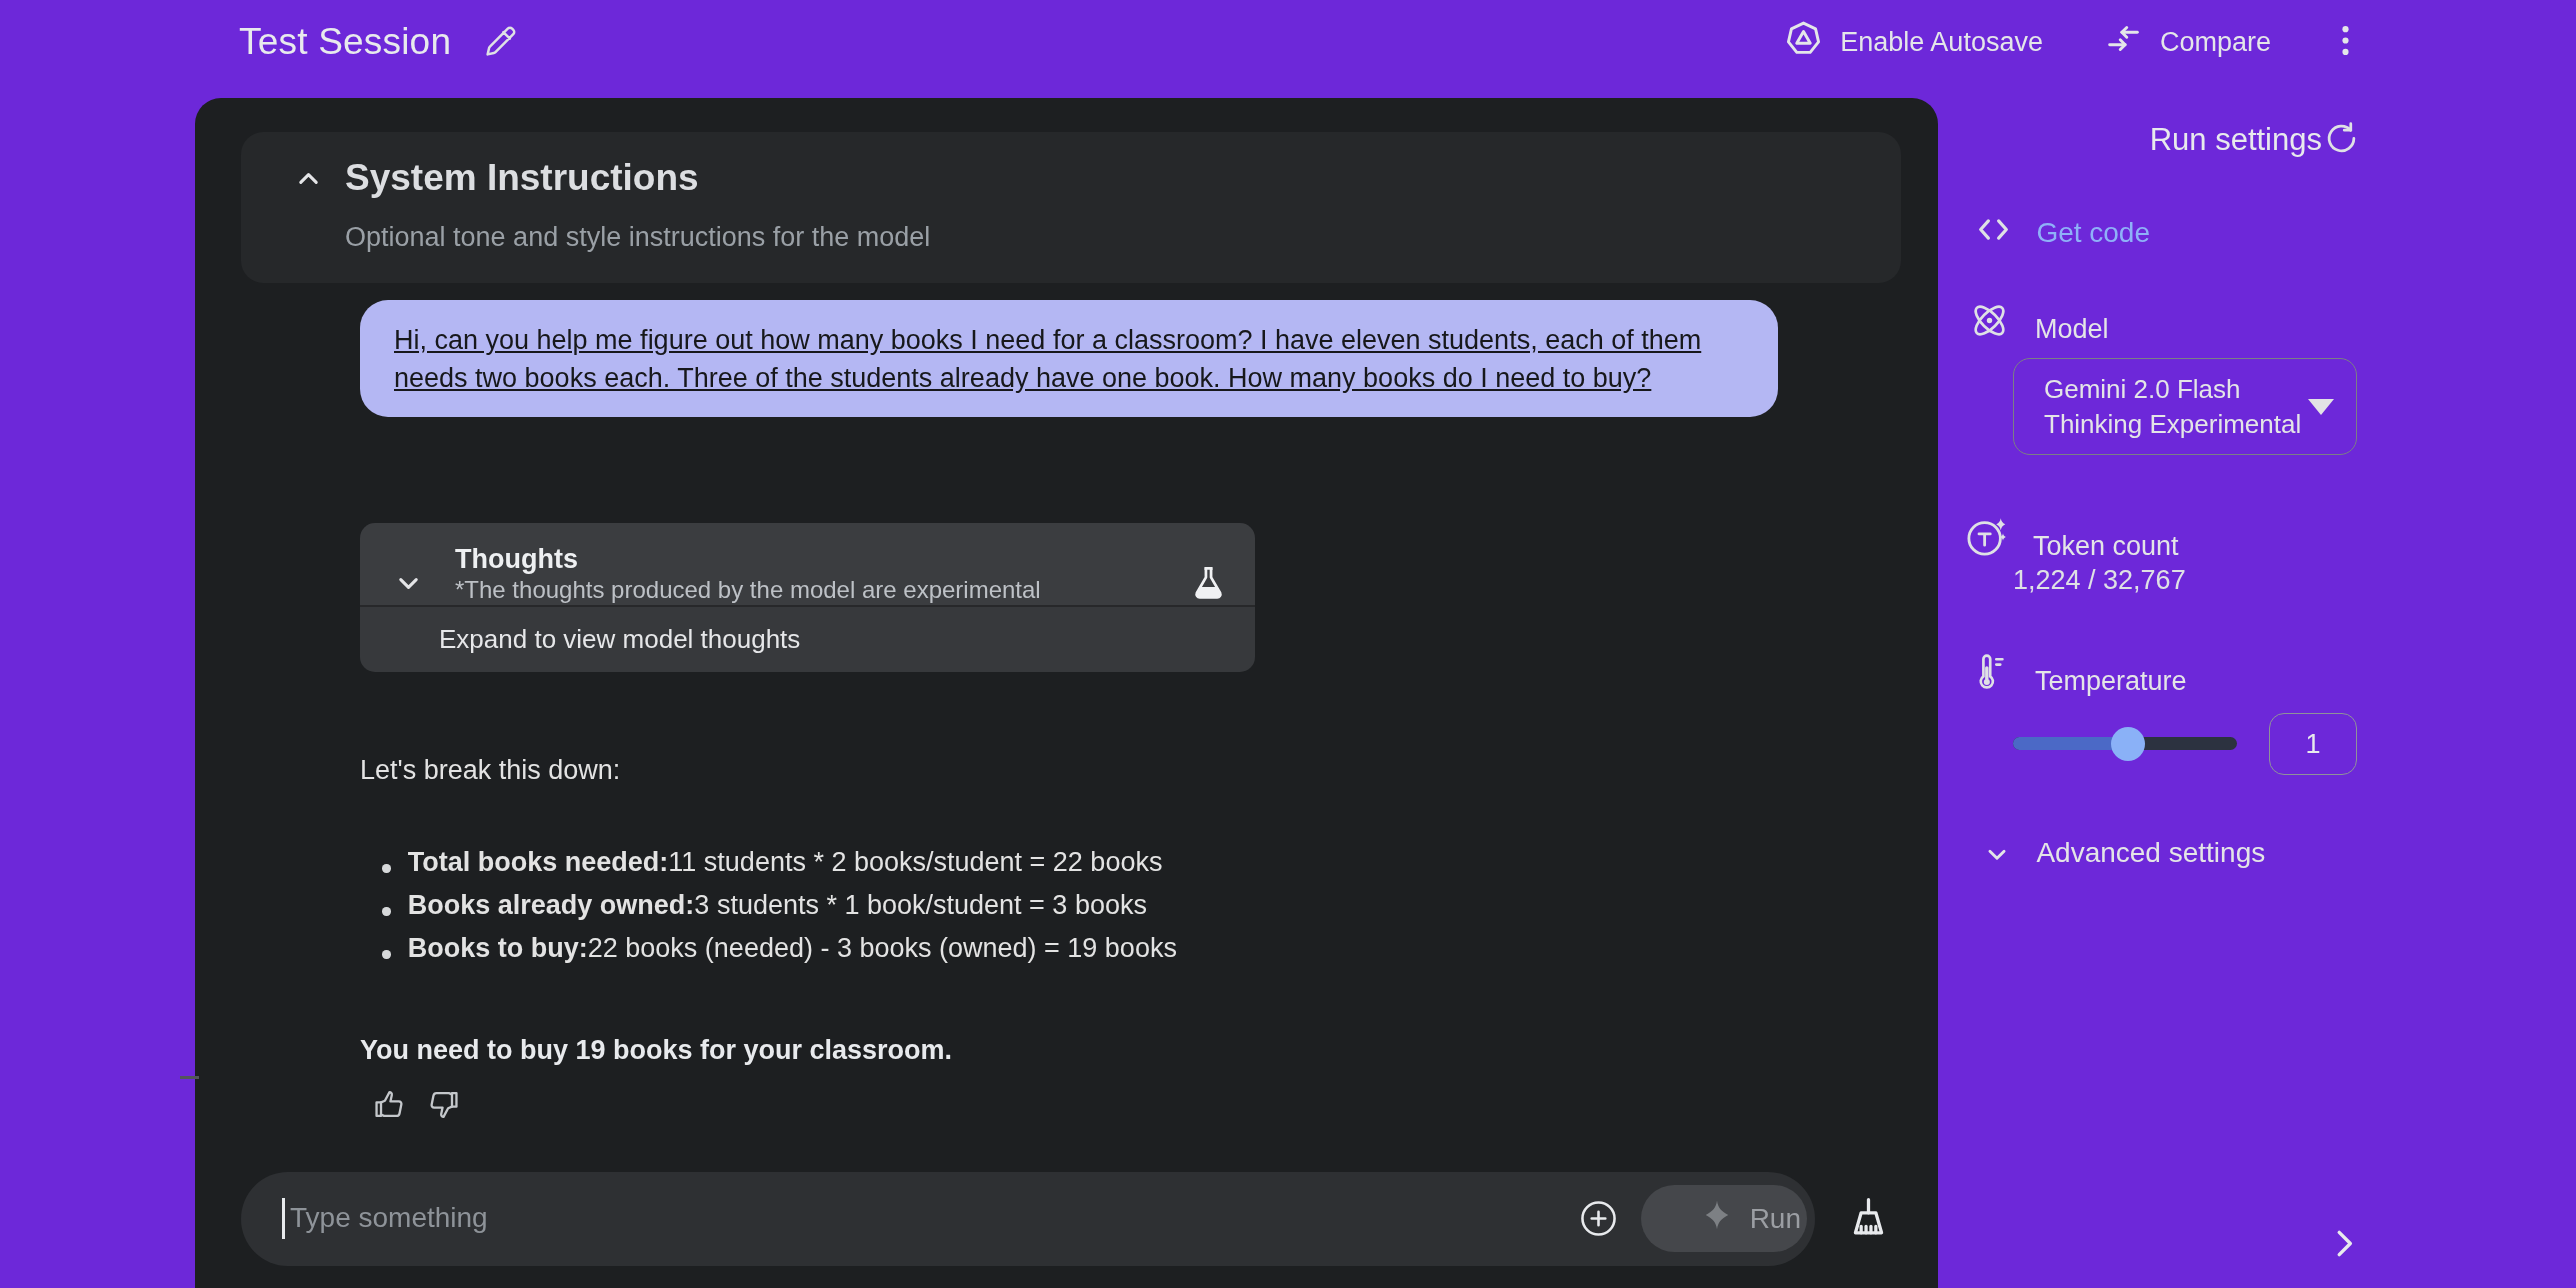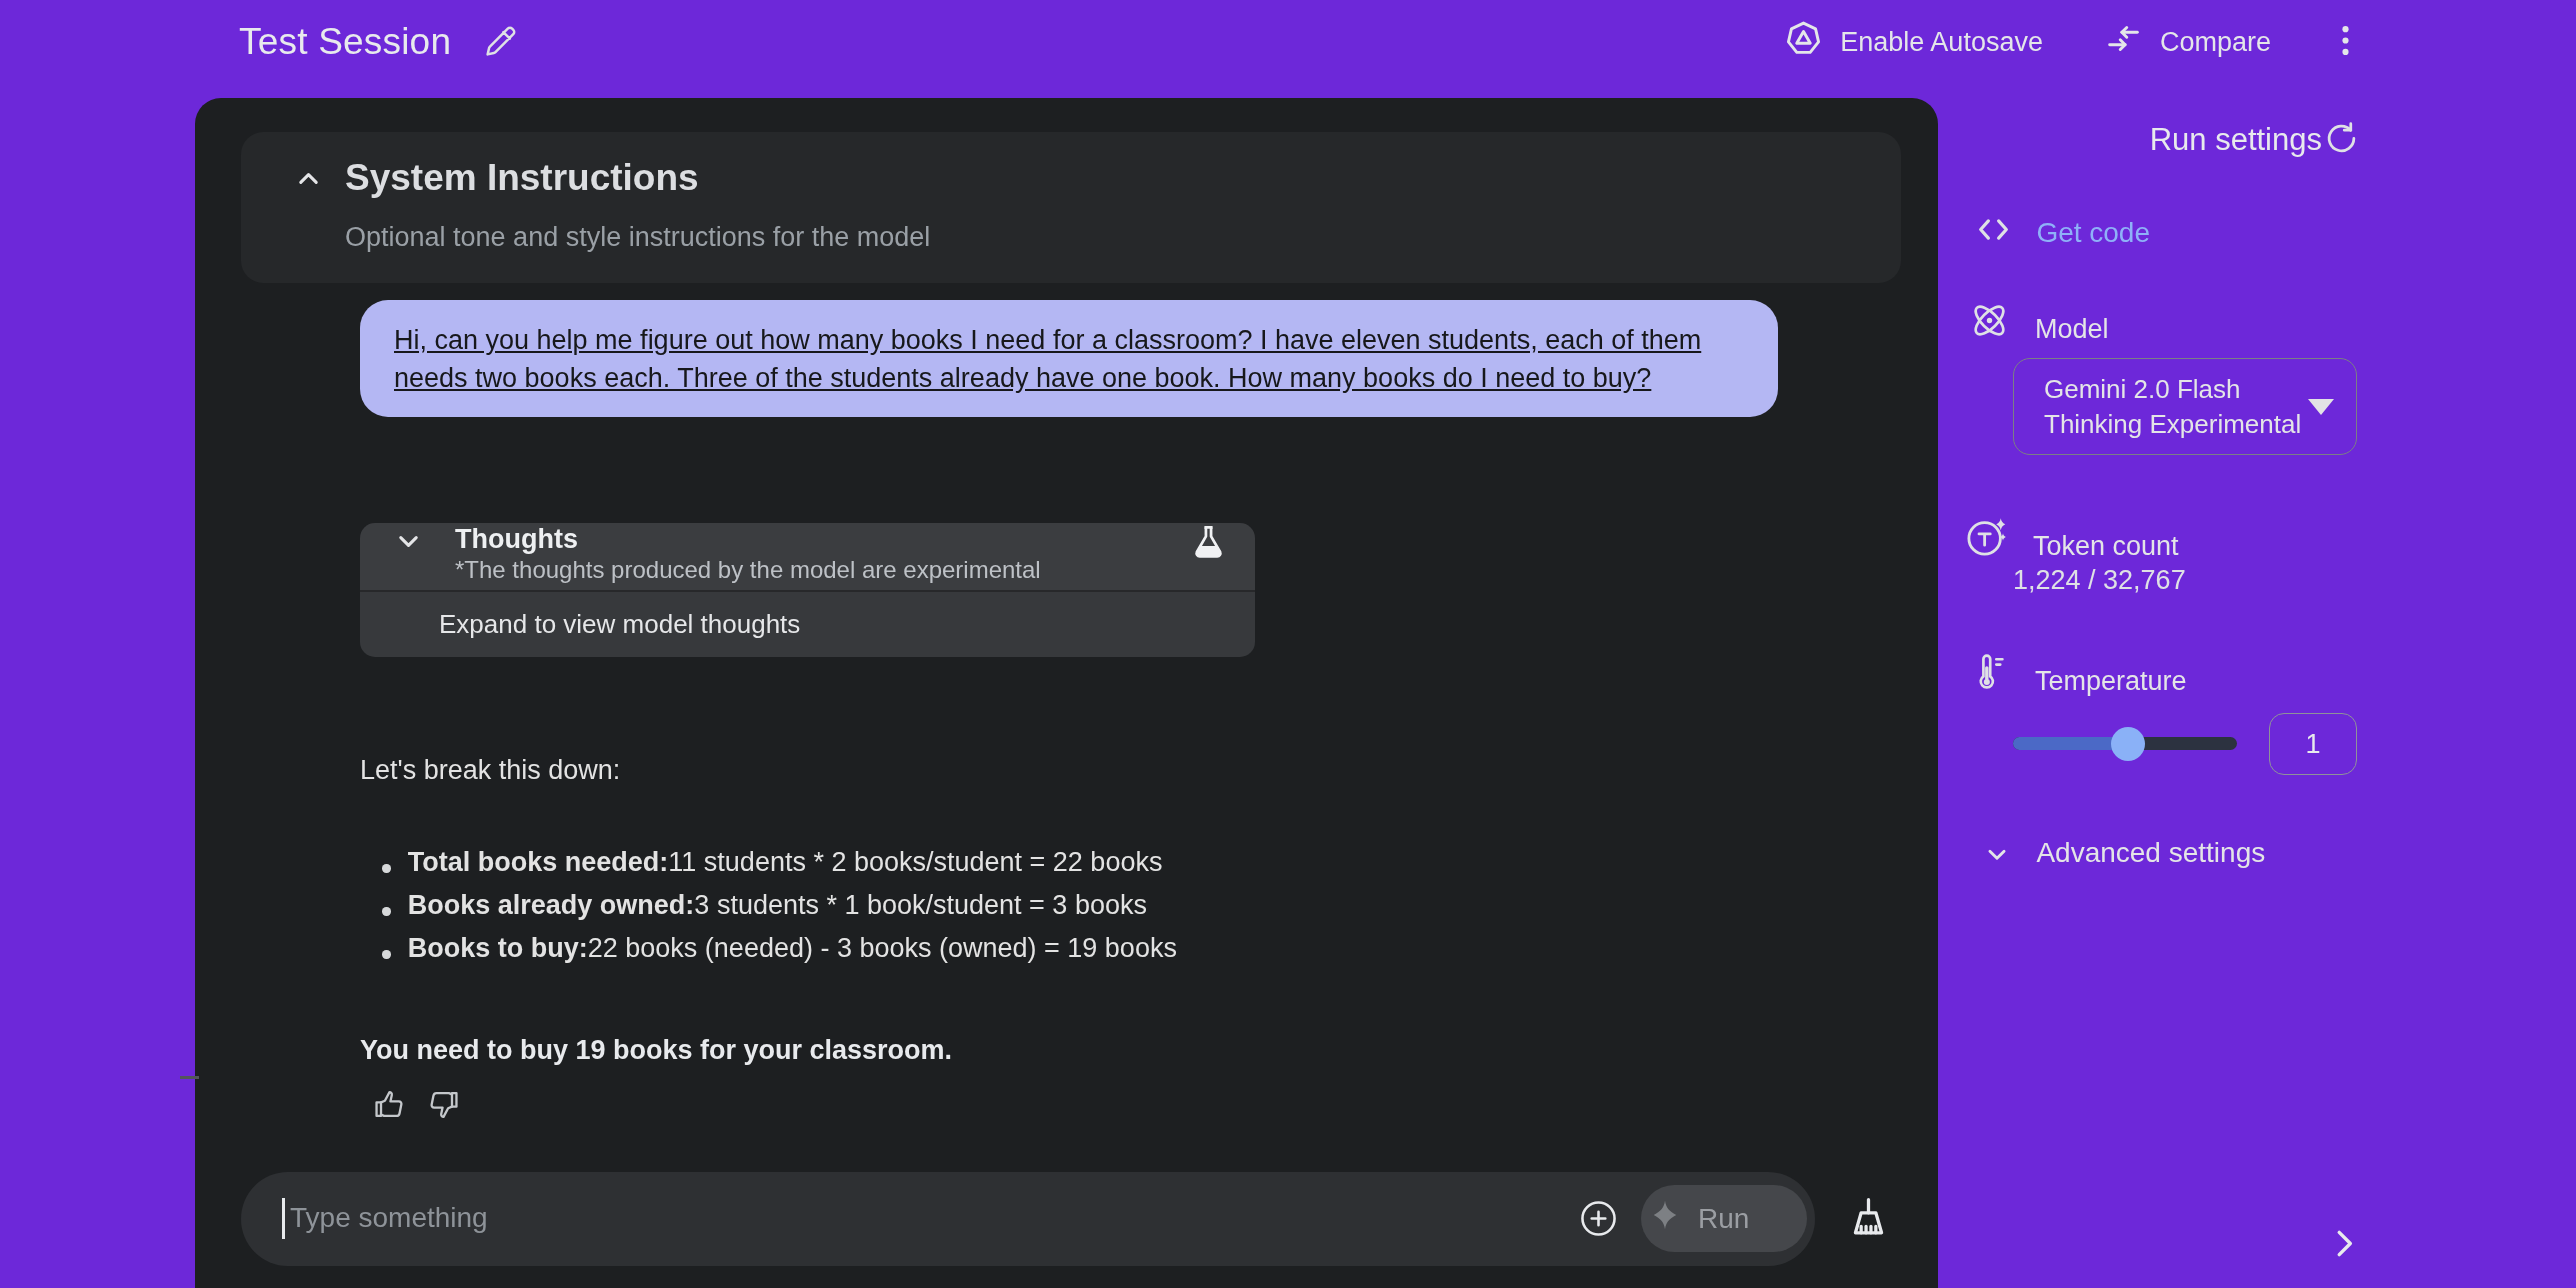--- a/index.html
+++ b/index.html
@@ -21,21 +21,21 @@
   .sys{position:absolute;left:46px;top:34px;width:1660px;height:151px;background:#26282a;
        border-radius:22.4px;cursor:pointer;}
   .sys .chev{position:absolute;left:49px;top:28px;}
   .sys-title{position:absolute;left:104px;top:25px;font-size:37px;font-weight:600;color:#dcdee1;}
   .sys-sub{position:absolute;left:104px;top:90px;font-size:27px;color:#9aa0a6;}
 
   .bubble{position:absolute;left:165px;top:202px;width:1350px;background:#b4b7f3;border-radius:28px;
           padding:20.6px 34px;color:#17181b;font-size:27px;line-height:38px;text-decoration:underline;}
 
   .thoughts{position:absolute;left:165px;top:425px;width:895px;border-radius:15px;overflow:hidden;}
-  .thoughts-header{position:relative;height:67px;background:#3b3d40;display:flex;align-items:flex-start;cursor:pointer;}
+  .thoughts-header{position:relative;height:82px;background:#3b3d40;display:flex;align-items:flex-end;cursor:pointer;}
   .thoughts-header .chev{margin-left:30px;}
   .thoughts-titles{margin-left:28px;}
   .thoughts-title{font-size:27px;font-weight:600;color:#eef0f2;line-height:32px;}
   .thoughts-sub{font-size:24px;color:#bdc1c6;line-height:30px;}
   .thoughts-flask{margin-left:auto;margin-right:26px;display:flex;}
   .thoughts-divider{height:1.9px;background:#27282a;}
   .thoughts-body{height:65px;background:#37393c;display:flex;align-items:center;cursor:pointer;}
   .thoughts-body span{margin-left:79px;font-size:26px;color:#e6e7e9;}
 
   .resp-intro{position:absolute;left:165px;top:651px;font-size:27px;line-height:43px;color:#e3e3e3;}
@@ -45,21 +45,21 @@
   .resp-item b{font-weight:700;white-space:pre;}
   .resp-conclusion{position:absolute;left:165px;top:931px;font-size:27px;font-weight:700;color:#e8eaed;line-height:43px;}
   .feedback{position:absolute;left:176px;top:988px;display:flex;gap:17px;}
 
   .composer{position:absolute;left:46px;top:1074px;width:1574px;height:94px;background:#2e3033;
             border-radius:47px;cursor:text;}
   .caret{position:absolute;left:41px;top:26px;width:2.8px;height:41px;background:#e8eaed;}
   .composer-ph{position:absolute;left:49px;top:30px;font-size:28px;color:#8e9399;}
   .composer-plus{position:absolute;left:1337px;top:26px;}
   .run-btn{position:absolute;left:1400px;top:13px;width:166px;height:67px;border:none;border-radius:34px;
-           background:#45474b;display:flex;align-items:center;justify-content:flex-start;gap:15px;cursor:default;}
+           background:#45474b;display:flex;align-items:center;justify-content:flex-end;gap:15px;cursor:default;}
   .run-btn span{font-family:inherit;font-size:28px;font-weight:500;color:#9b9ea3;}
   .broom-btn{position:absolute;left:1649px;top:1096px;}
 
   
   .rs-header{position:absolute;left:1967px;top:110px;width:394px;height:60px;display:flex;
              align-items:center;justify-content:flex-end;}
   .rs-title{font-size:31px;font-weight:500;color:#e8eaed;}
   .getcode{position:absolute;left:1967px;top:208px;display:flex;align-items:center;gap:22.4px;
            background:none;border:none;cursor:pointer;}
   .getcode span{font-family:inherit;font-size:28px;font-weight:500;color:#8fb1f8;}

